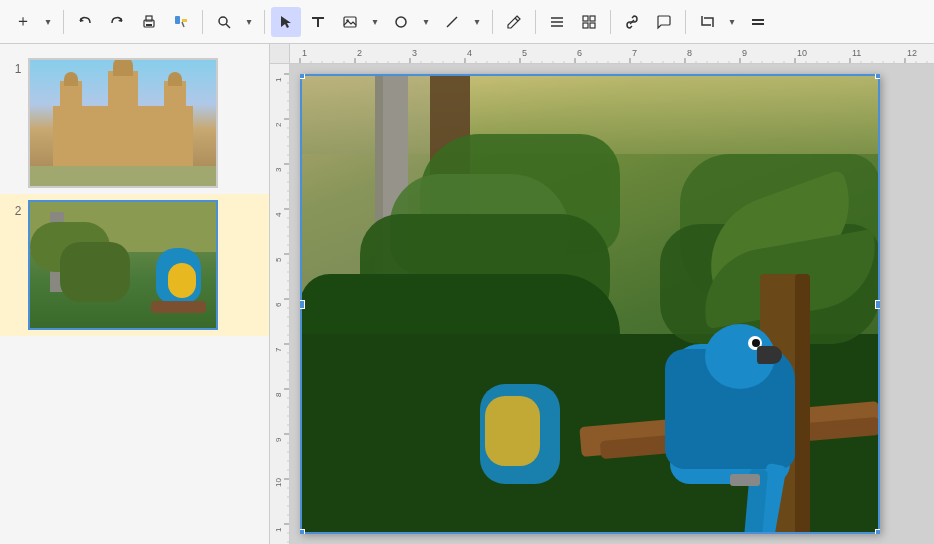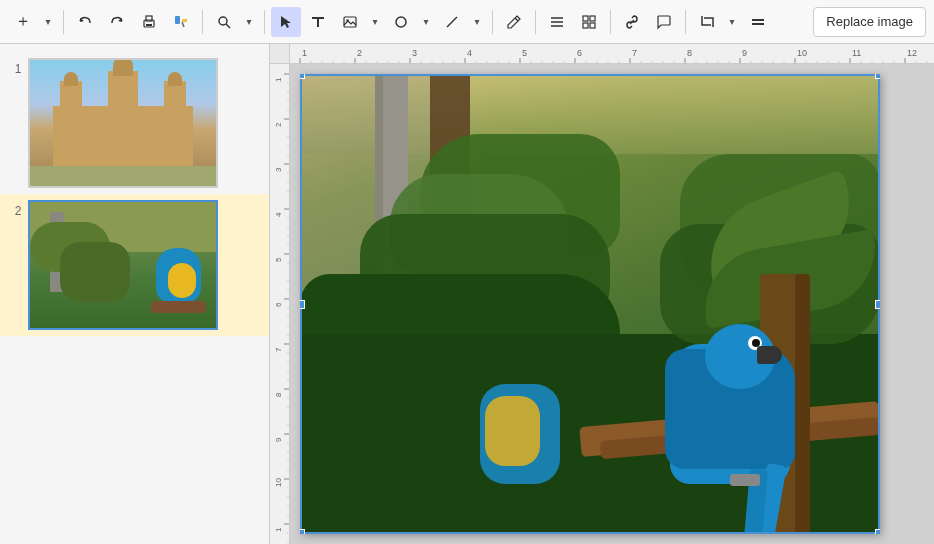--- a/index.html
+++ b/index.html
@@ -329,21 +329,20 @@
     <button class="toolbar-dropdown-btn">▾</button>
   </div>
 
   <button class="toolbar-btn">
     <svg width="16" height="16" viewBox="0 0 16 16">
         <rect x="2" y="5" width="12" height="2" fill="#333"></rect>
         <rect x="2" y="9" width="12" height="2" fill="#333"></rect>
       </svg>
   </button>
 
-  <button class="replace-image-btn">Replace image</button>
 </div>
 
 <div id="main">
 
   <div id="sidebar">
 
     <div class="slide-item">
       <span class="slide-number">1</span>
       <div style="position:relative;">
         <span class="slide-icon">🔗</span>

